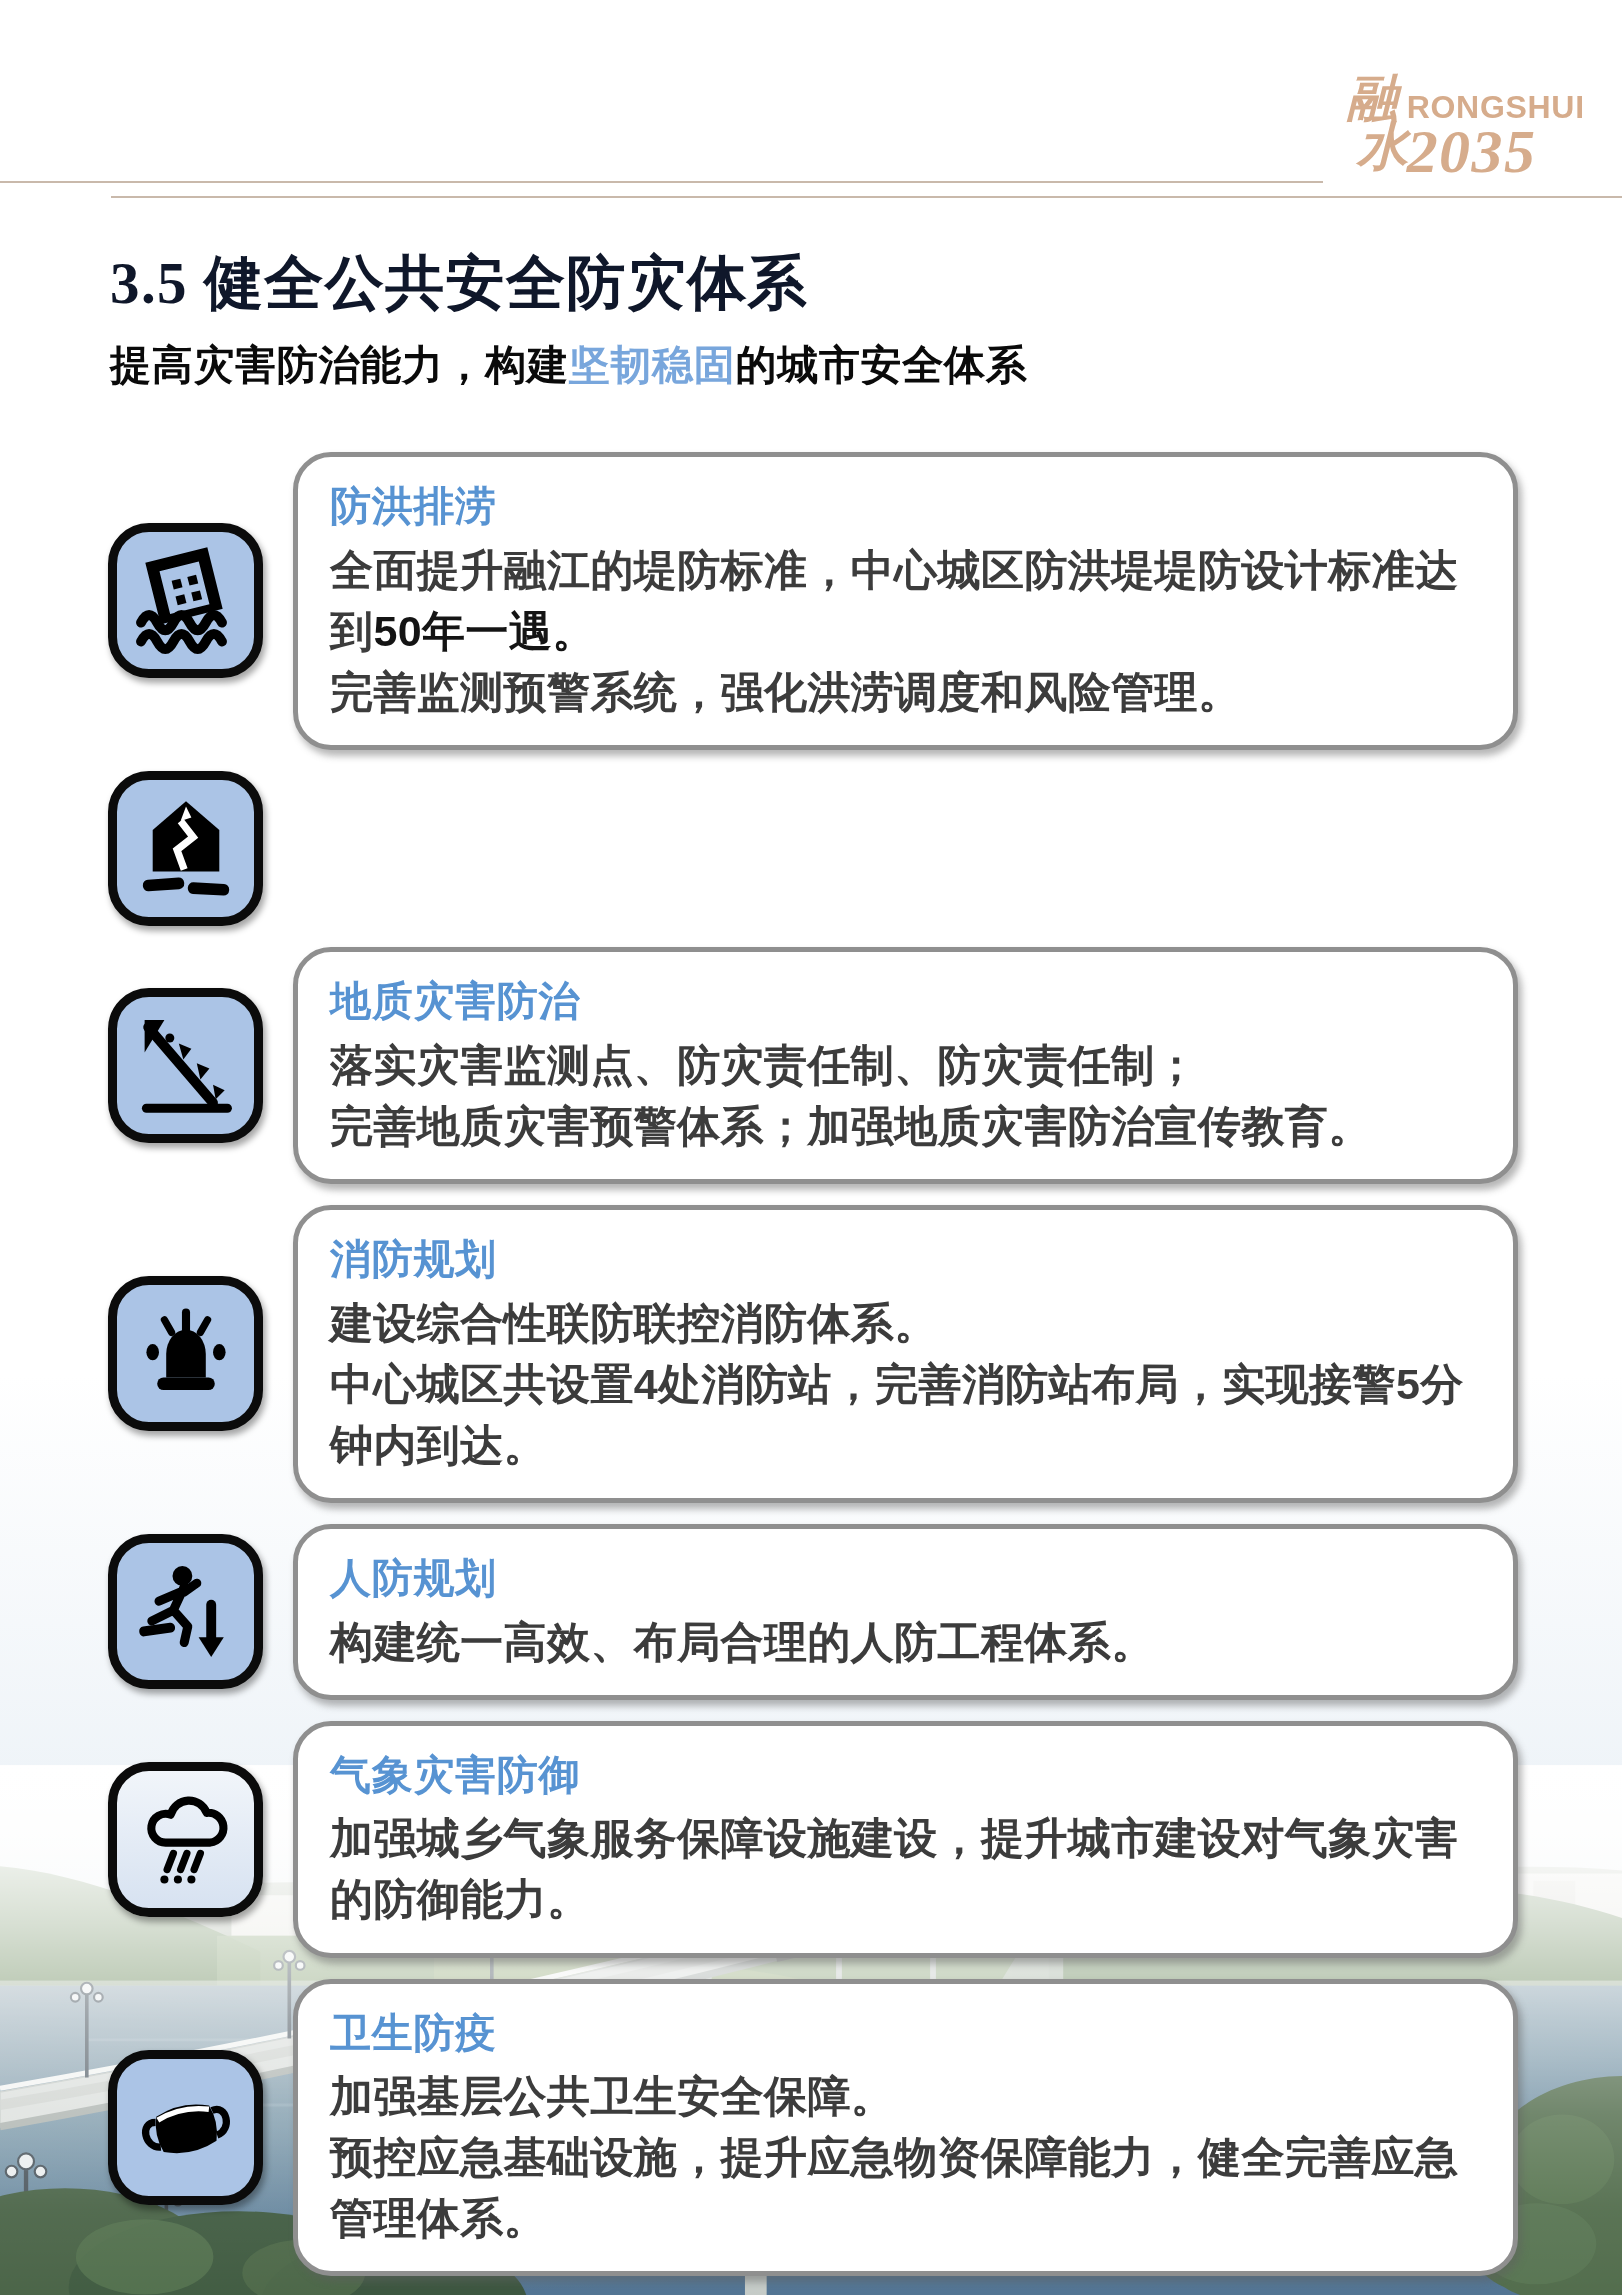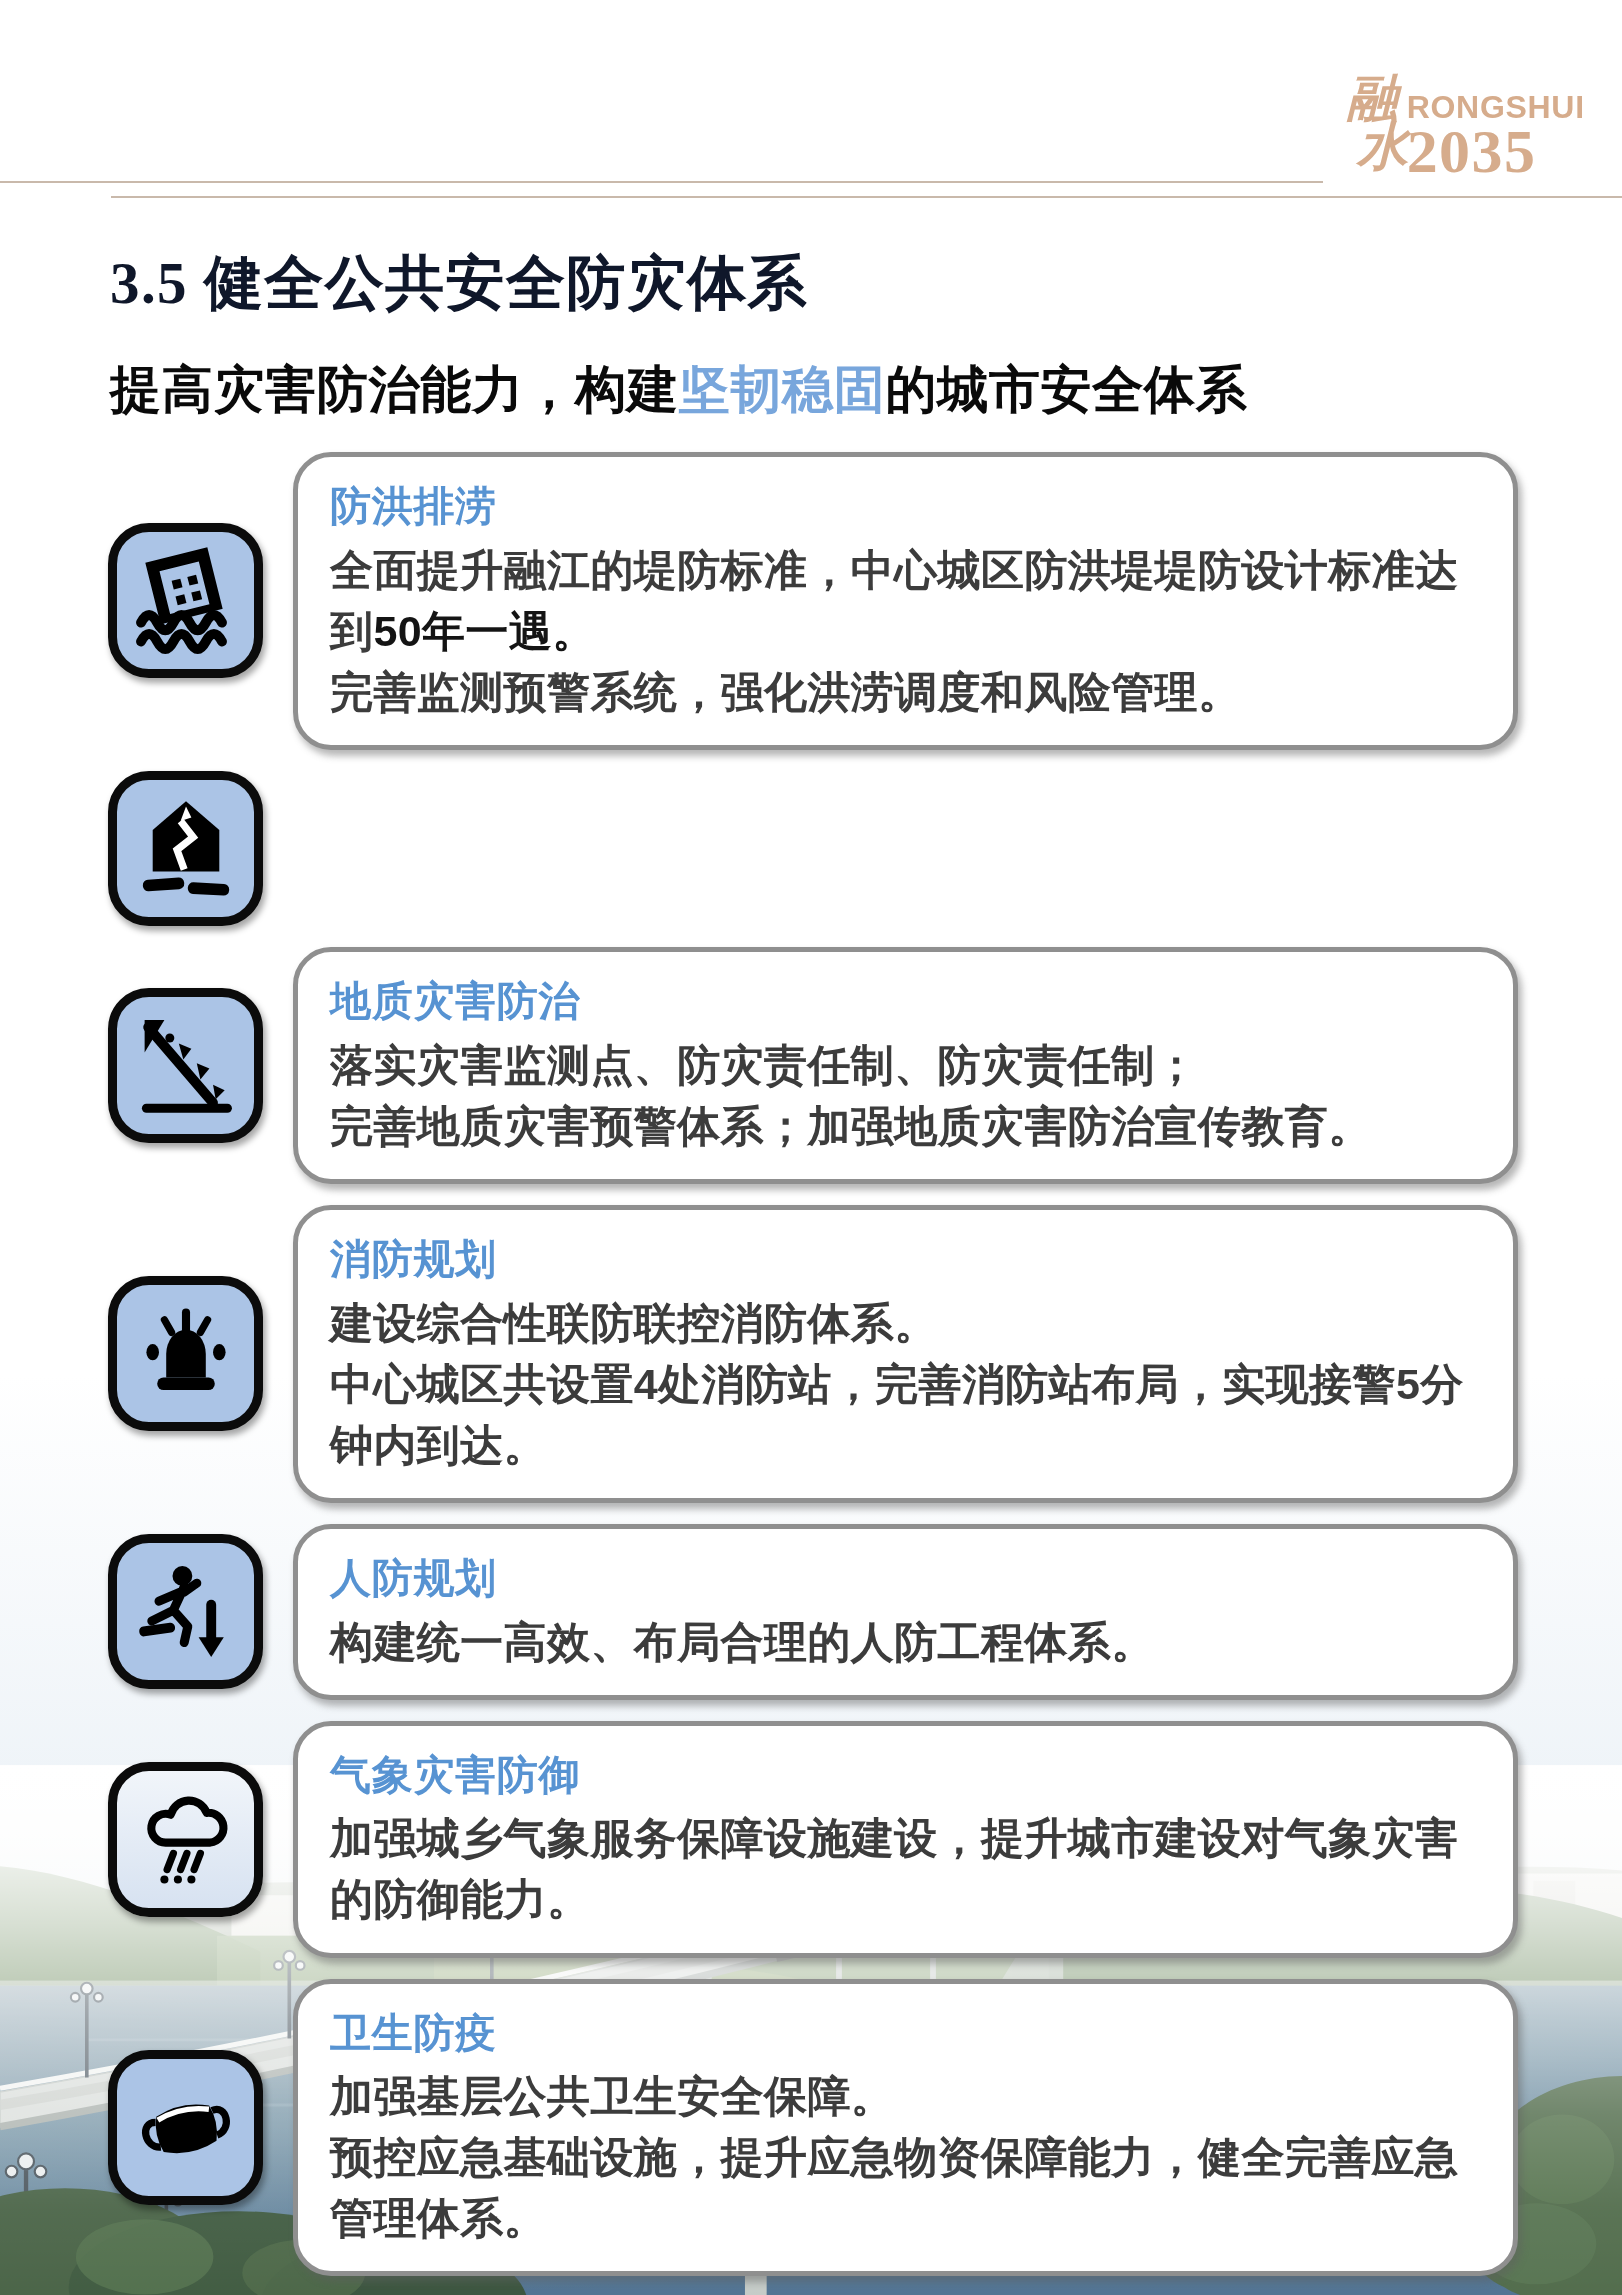--- a/index.html
+++ b/index.html
@@ -13,33 +13,33 @@
   
   .rule{position:absolute;height:2.2px;background:#c9b9ab;}
   .rule-1{left:0;top:181px;width:1323px;}
   .rule-2{left:111px;top:196px;width:1512px;}
   
   .logo{position:absolute;left:1347px;top:75px;display:flex;gap:8.7px;color:#d6ac8c;}
   .logo-hanzi{display:flex;flex-direction:column;font-family:"Liberation Serif",serif;font-style:italic;font-weight:bold;font-size:51px;line-height:0.95;}
   .logo-hanzi span:nth-child(2){transform:translateX(10px);}
   .logo-text{display:flex;flex-direction:column;align-items:flex-start;margin-top:16px;}
   .logo-latin{font-size:32px;font-weight:bold;letter-spacing:0.7px;line-height:1;}
-  .logo-year{font-size:62px;font-weight:bold;font-family:"Liberation Serif",serif;line-height:0.92;letter-spacing:1.4px;}
+  .logo-year{font-size:62px;font-weight:bold;font-family:"Liberation Serif",serif;line-height:0.92;letter-spacing:1.4px;font-style:italic;}
   
   .main-title{
     position:absolute;left:110px;top:244px;
     font-family:"Liberation Serif",serif;
     font-size:59px;font-weight:bold;color:#0f172a;
     letter-spacing:1.4px;white-space:nowrap;
   }
   .main-title .num{margin-right:16px;}
   .subtitle{
-    position:absolute;left:110px;top:356px;
+    position:absolute;left:110px;top:338px;
     font-family:"Liberation Serif",serif;
-    font-size:51px;font-weight:bold;color:#0a0a0a;
+    font-size:41px;font-weight:bold;color:#0a0a0a;
     letter-spacing:0.7px;white-space:nowrap;
   }
   .subtitle .hl{color:#78a6dc;}
   
   .wash{
     position:absolute;left:0;top:1374px;width:1623px;height:394px;
     background:linear-gradient(180deg, rgba(230,238,245,0) 0%, rgba(226,235,243,0.55) 100%);
     z-index:0;
   }
   .photo{position:absolute;left:0;top:1765px;width:1623px;height:531px;z-index:0;}

